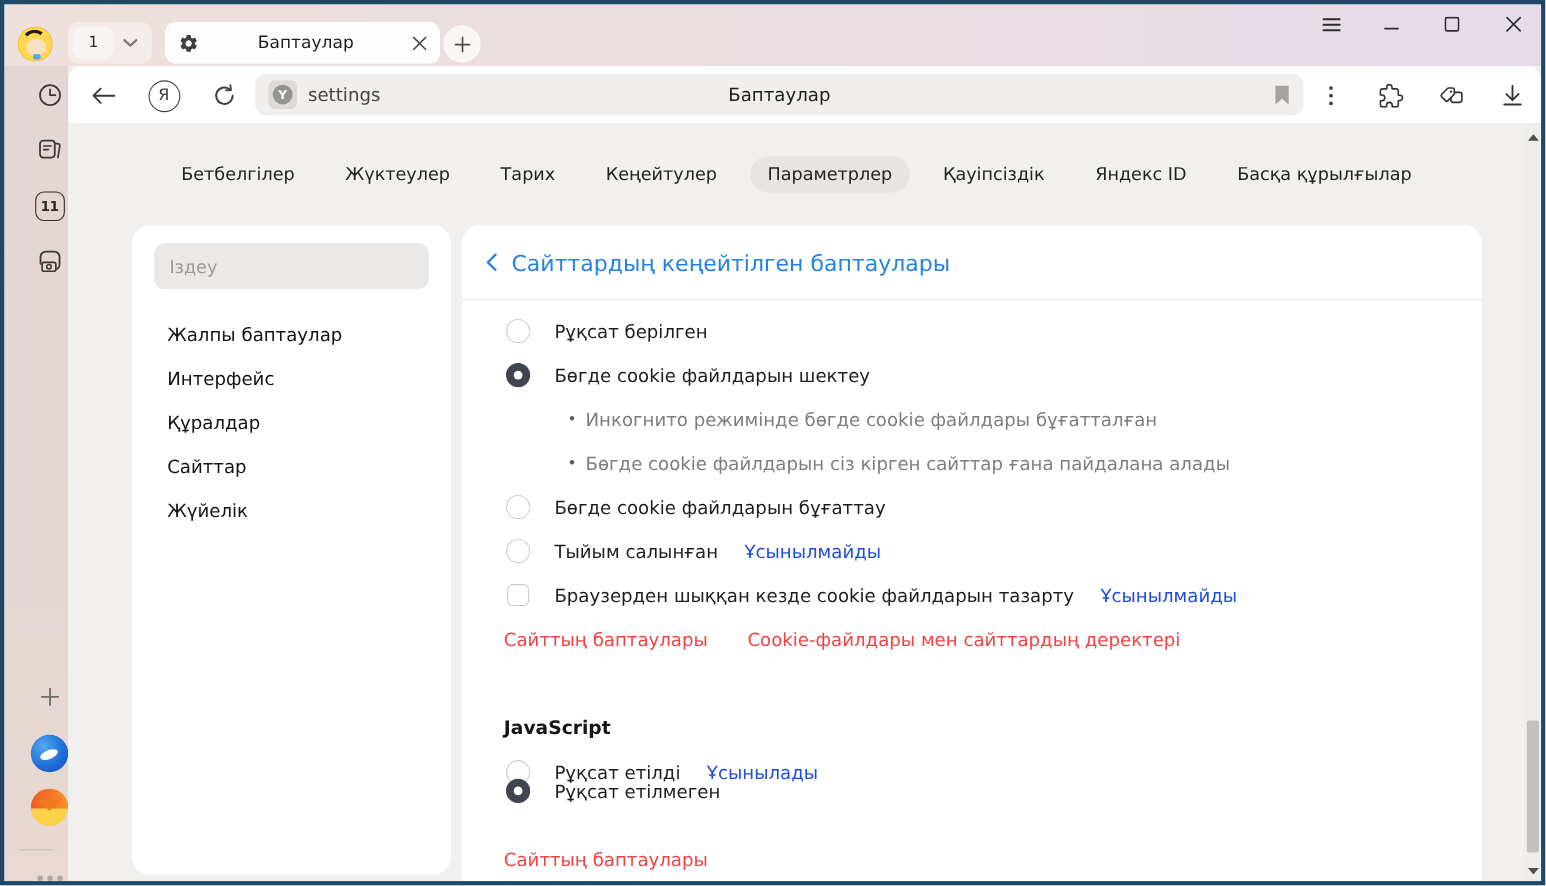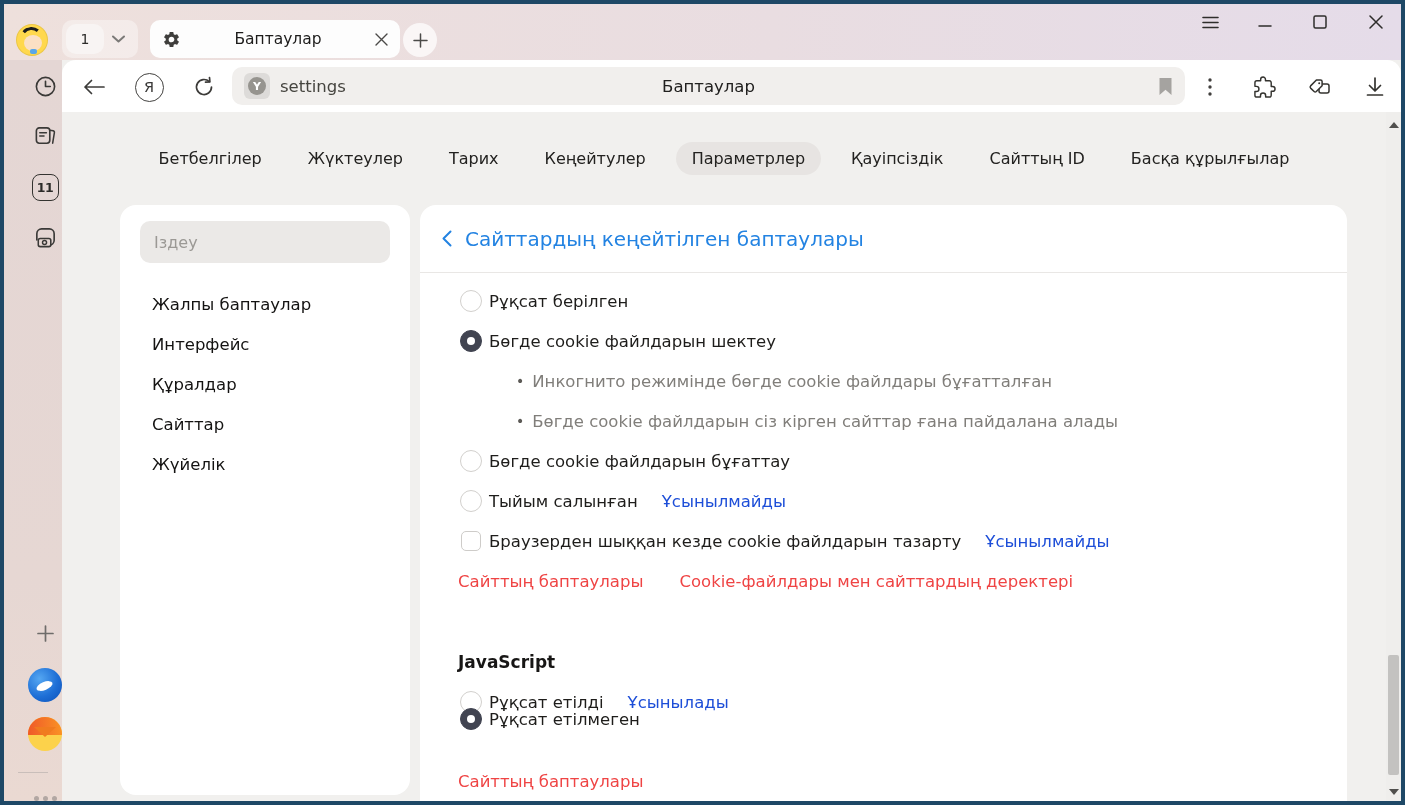--- a/index.html
+++ b/index.html
@@ -82,21 +82,21 @@
     border-radius:10px; padding:0 14px; font-size:16px; color:#3c3b39; font-family:inherit; outline:none; }
   .search-input::placeholder{ color:#9b9995; }
   .side-item{ position:absolute; left:32px; height:40px; display:flex; align-items:center; font-size:16.5px; color:#141312; }
 
   .maincard{ position:absolute; left:416px; top:201px; width:927px; height:596px; background:#fff; border-radius:16px 16px 0 0; }
   .main-header{ position:absolute; left:0; top:0; right:0; height:68px; display:flex; align-items:center; padding-left:22px;
     border-bottom:1px solid #e9e7e5; }
   .main-header .htext{ margin-left:13px; font-size:20px; color:#2383e2; }
 
   .row{ position:absolute; left:40px; right:24px; height:40px; display:flex; align-items:center; gap:24px; }
-  .row .ctrl-gap{ display:flex; align-items:center; gap:7px; }
+  .row .ctrl-gap{ display:flex; align-items:center; gap:22px; }
   .radio{ width:22px; height:22px; border-radius:50%; background:#fff; border:1.5px solid #d2d0cd; position:relative; flex:none; }
   .radio.checked{ background:#414451; border-color:#414451; }
   .radio.checked::after{ content:""; position:absolute; left:50%; top:50%; width:8px; height:8px; border-radius:50%;
     background:#fff; transform:translate(-50%,-50%); }
   .checkbox{ width:20px; height:20px; border-radius:5px; background:#fff; border:1.5px solid #ceccc9; flex:none; margin:0 1px; }
   .row-label{ font-size:16.5px; color:#1e1d1b; white-space:nowrap; }
   .row-note{ font-size:16.5px; color:#1d4ed8; white-space:nowrap; }
   .detail-row{ position:absolute; left:96px; right:24px; height:40px; display:flex; align-items:center;
     font-size:16.5px; color:#807e7a; }
   .detail-row .bullet{ color:#5c5a56; margin-right:8px; font-size:14px; }
@@ -282,21 +282,21 @@
 
   <div class="content-bg"></div>
 
   <div class="navrow">
     <span class="navtab clickable">Бетбелгілер</span>
     <span class="navtab clickable">Жүктеулер</span>
     <span class="navtab clickable">Тарих</span>
     <span class="navtab clickable">Кеңейтулер</span>
     <span class="navtab active clickable">Параметрлер</span>
     <span class="navtab clickable">Қауіпсіздік</span>
-    <span class="navtab clickable">Сайттың ID</span>
+    <span class="navtab clickable">Яндекс ID</span>
     <span class="navtab clickable">Басқа құрылғылар</span>
   </div>
 
   <div class="sidecard">
     <input class="search-input" type="text" placeholder="Іздеу" style="">
     <div class="side-item clickable" style="top:79px">Жалпы баптаулар</div>
     <div class="side-item clickable" style="top:119px">Интерфейс</div>
     <div class="side-item clickable" style="top:159px">Құралдар</div>
     <div class="side-item clickable" style="top:199px">Сайттар</div>
     <div class="side-item clickable" style="top:239px">Жүйелік</div>

